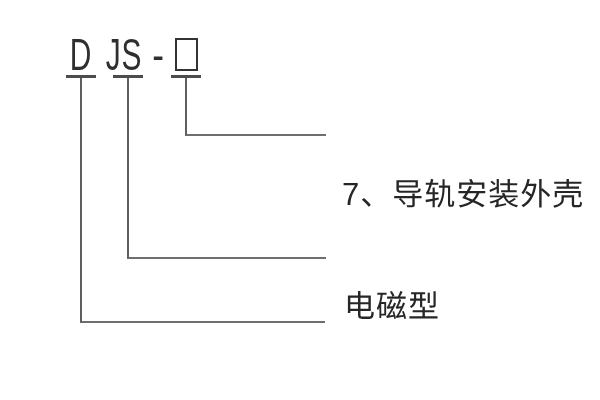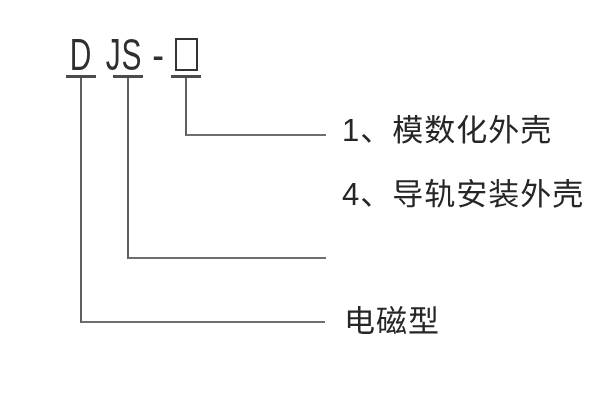--- a/index.html
+++ b/index.html
@@ -80,37 +80,36 @@
     font-size: 31px;
     line-height: 38px;
     color: #262626;
     font-weight: 400;
     letter-spacing: 1px;
     white-space: nowrap;
   }
   .label-1 { left: 342px; top: 112px; }
   .label-2 { left: 342px; top: 176px; }
   .label-3 { left: 344px; top: 241px; }
-  .label-4 { left: 344px; top: 303px; }
+  .label-4 { left: 344px; top: 288px; }
 </style>
 </head>
 <body>
 
 <div class="stage">
 
   <span class="code-seg" style="left:81px">D</span>
   <span class="code-seg" style="left:124px">JS</span>
   <span class="code-sep" style="left:158px">-</span>
   <div class="code-box"></div>
 
   <div class="tick tick-1"></div>
   <div class="tick tick-2"></div>
   <div class="tick tick-3"></div>
 
   <div class="leader leader-1"></div>
   <div class="leader leader-2"></div>
   <div class="leader leader-3"></div>
 
-  <div class="label label-1">1、模数化外壳</div>
-  <div class="label label-2">4、导轨安装外壳</div>
+  <div class="label label-2">7、导轨安装外壳</div>
   <div class="label label-4">电磁型</div>
 
 </div>
 
 </body></html>

